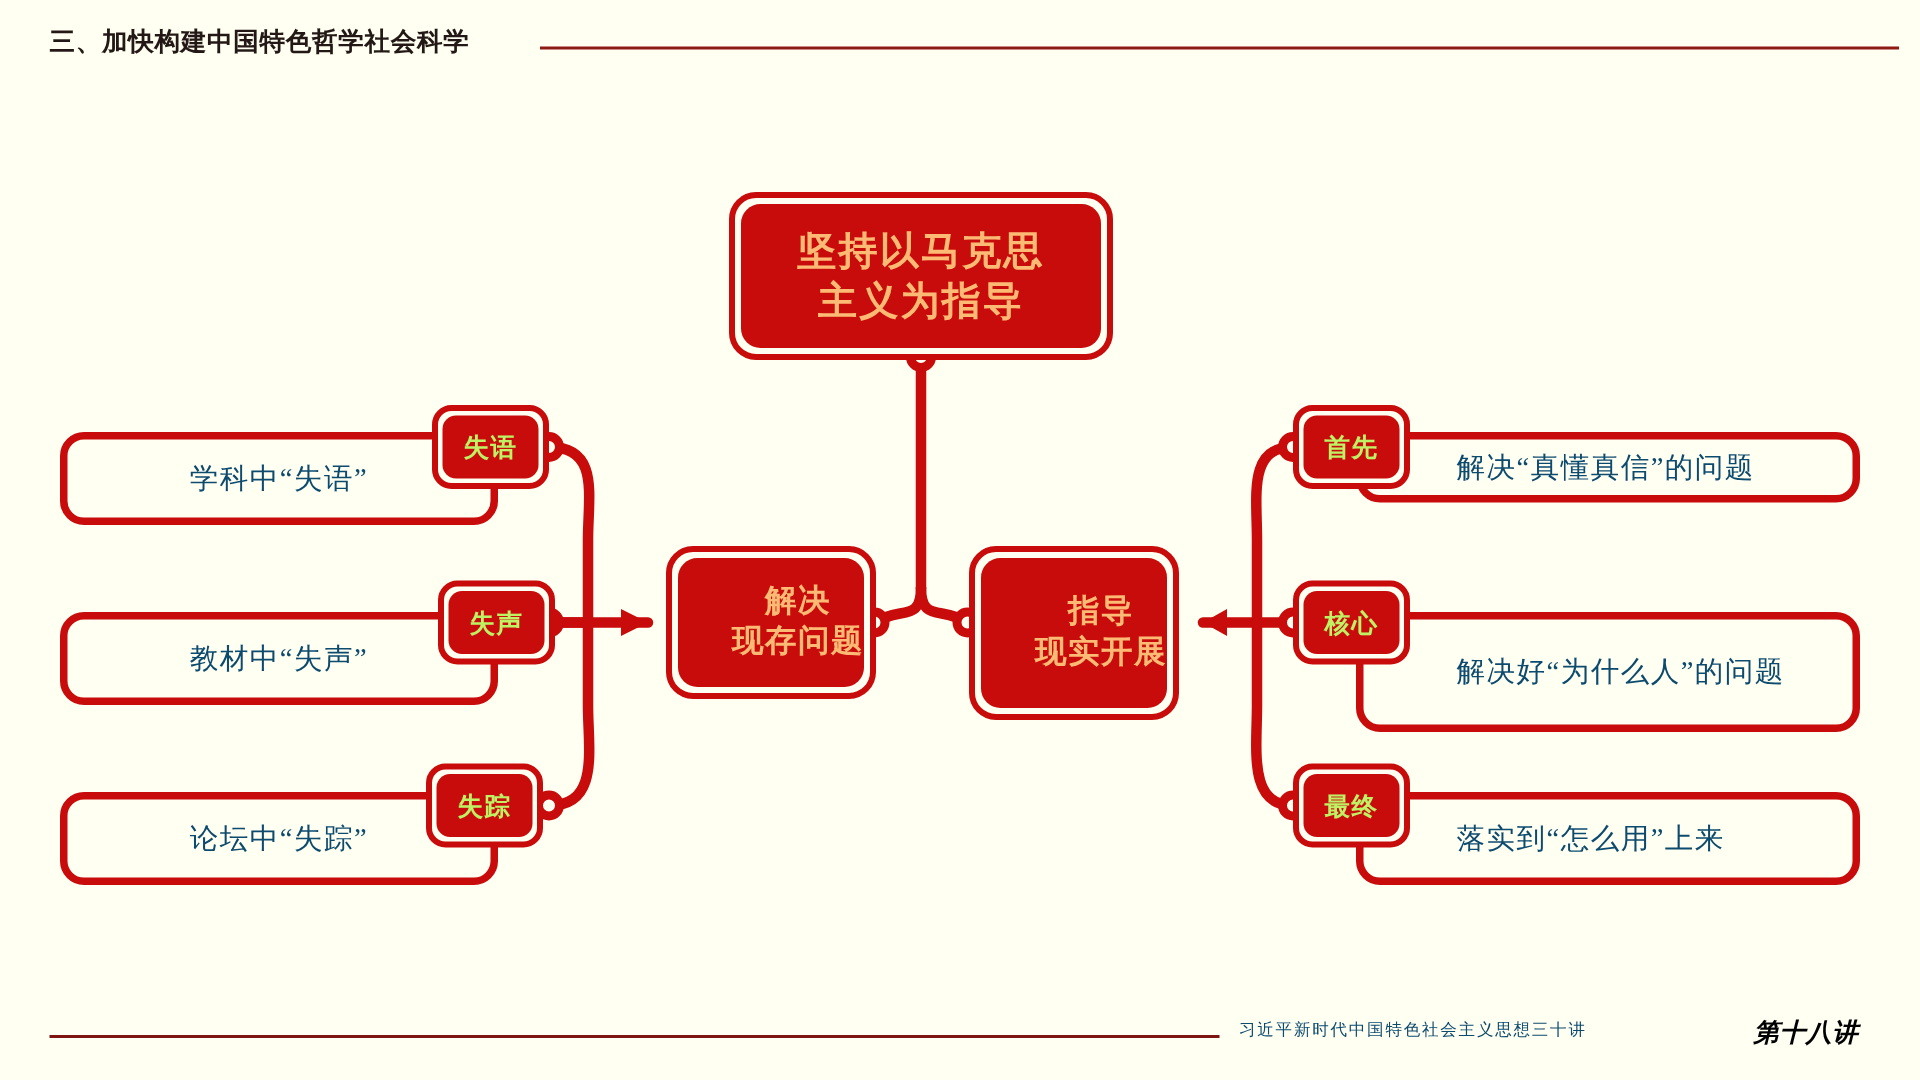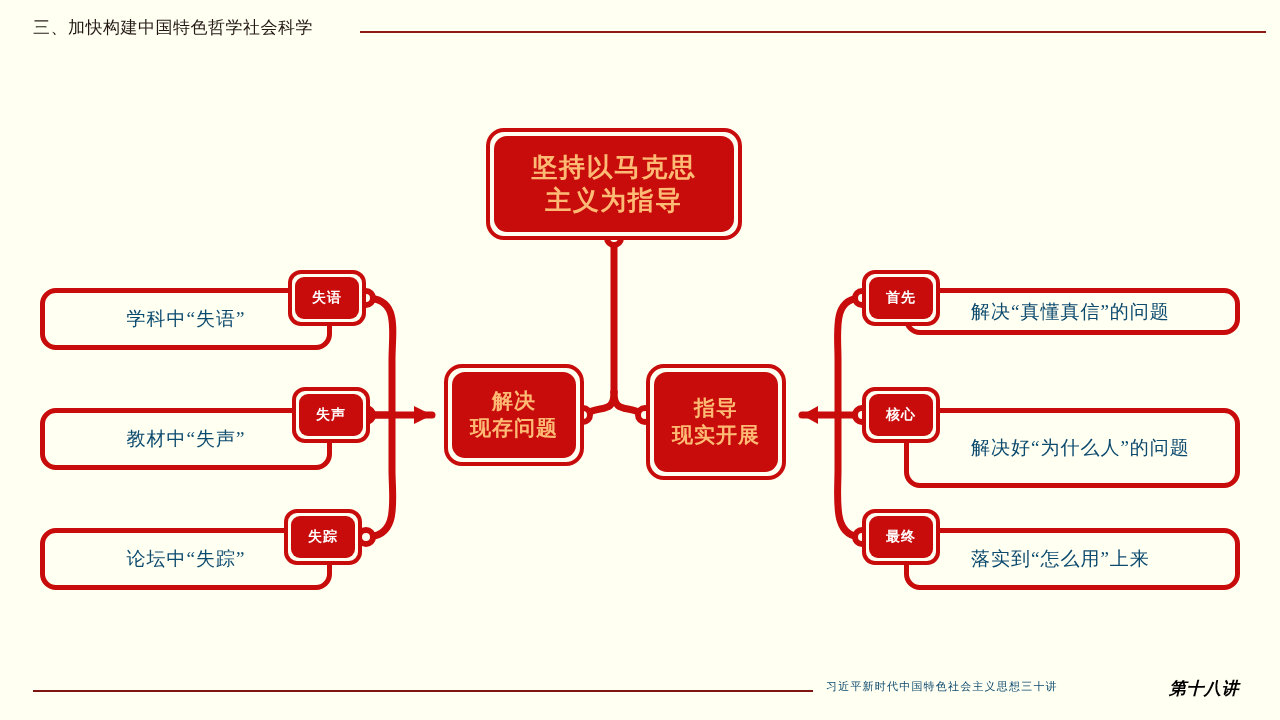--- a/index.html
+++ b/index.html
@@ -19,21 +19,21 @@
   
   #header {
     position: absolute;
     left: 0; top: 0;
     width: 1280px; height: 58px;
   }
   #header-title {
     position: absolute;
     left: 33px; top: 16px;
     font-size: 17px;
-    font-weight: normal;
+    font-weight: bold;
     color: #231815;
     letter-spacing: 0.5px;
     white-space: nowrap;
   }
   #header-rule {
     position: absolute;
     left: 360px; top: 31px;
     width: 906px; height: 2px;
     background: #8E1A14;
   }
@@ -113,23 +113,23 @@
     padding: 3px;
     display: flex;
   }
   .tag-node > .fill {
     flex: 1;
     background: #C80B0B;
     border-radius: 9px;
     display: flex;
     align-items: center;
     justify-content: center;
-    color: #ffffff;
-    font-weight: bold;
-    font-size: 14px;
+    color: #bef264;
+    font-weight: bold;
+    font-size: 17px;
     letter-spacing: 1px;
     white-space: nowrap;
   }
 
   
   .text-box {
     border: 5px solid #C80B0B;
     border-radius: 16px;
     background: transparent;
     display: flex;
@@ -143,21 +143,21 @@
     letter-spacing: 1px;
     white-space: nowrap;
     font-family: "Liberation Serif", "DejaVu Serif", serif;
   }
   .text-box.right-box > .label {
     text-align: left;
     padding-left: 62px;
   }
 
   #root-node .fill { font-size: 26px; letter-spacing: 1.5px; }
-  .mid-node .fill  { font-size: 21px; letter-spacing: 1px; }
+  .mid-node .fill  { font-size: 21px; letter-spacing: 1px; justify-content: flex-end; }
 </style>
 </head>
 <body>
 
 <div id="header">
   <div id="header-title">三、加快构建中国特色哲学社会科学</div>
   <div id="header-rule"></div>
 </div>
 
 <div id="diagram">

